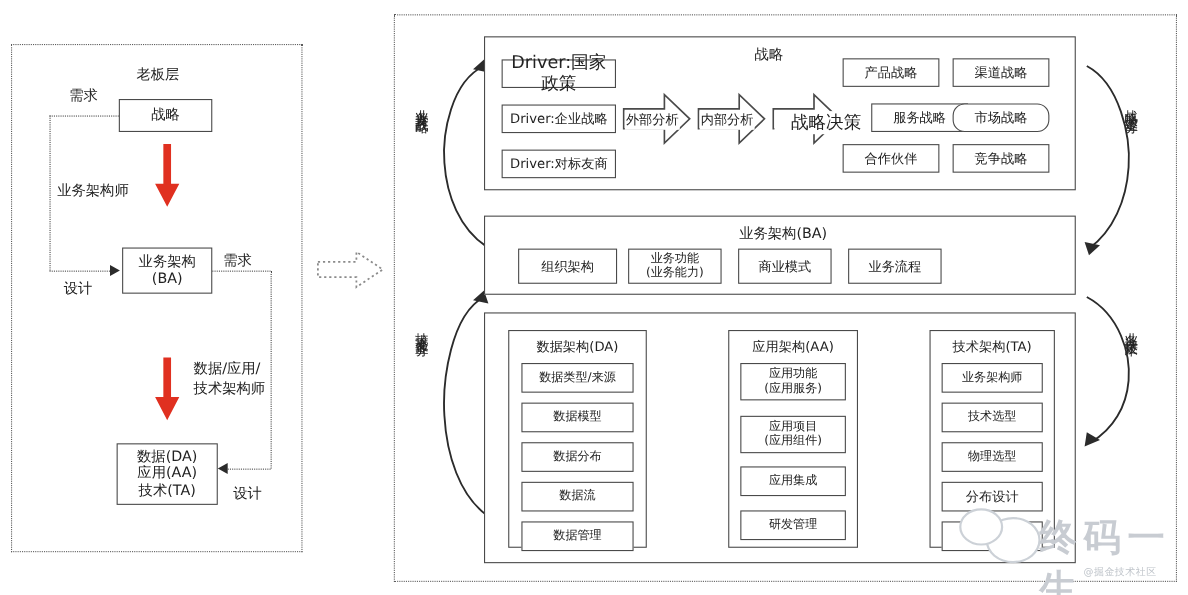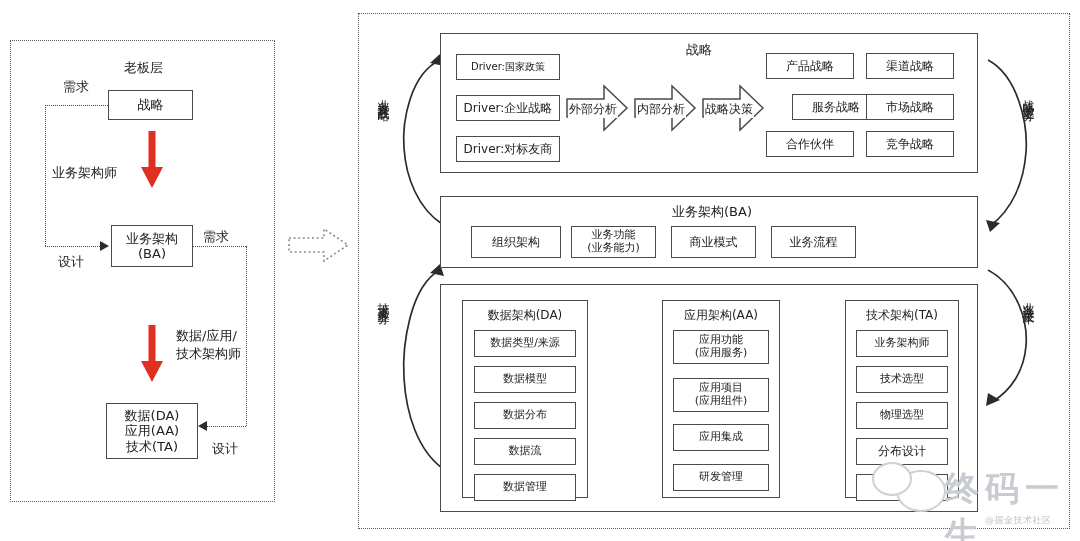--- a/index.html
+++ b/index.html
@@ -175,21 +175,21 @@
   </svg>
 
   <svg class="abs" style="left:984px;top:266px;" width="50" height="140" viewBox="0 0 50 140">
     <path d="M4,4 C34,20 44,56 42,80 C40,104 28,124 8,136" fill="none" stroke="#2b2b2b" stroke-width="1.7"></path>
     <polygon points="2,140 4,127 16,134" fill="#2b2b2b"></polygon>
   </svg>
 
   <div class="abs group" style="left:440px;top:33px;width:538px;height:140px;"></div>
   <div class="abs lbl" style="left:686px;top:41px;font-size:13px;">战略</div>
 
-  <div class="abs node" style="left:456px;top:54px;width:104px;height:26px;font-size:10px;">
+  <div class="abs node" style="left:456px;top:54px;width:104px;height:26px;font-size:16px;">
     <span>Driver:国家政策</span>
   </div>
   <div class="abs node" style="left:456px;top:95px;width:104px;height:26px;font-size:12px;">
     <span>Driver:企业战略</span>
   </div>
   <div class="abs node" style="left:456px;top:136px;width:104px;height:26px;font-size:12px;">
     <span>Driver:对标友商</span>
   </div>
 
   <svg class="abs" style="left:566px;top:85px;" width="62" height="46" viewBox="0 0 62 46">
@@ -198,36 +198,36 @@
   <div class="abs lbl" style="left:568px;top:101px;font-size:12px;background:#fff;padding:0 1px;">外部分析</div>
 
   <svg class="abs" style="left:634px;top:85px;" width="62" height="46" viewBox="0 0 62 46">
     <polygon points="1,14 38,14 38,1 61,23 38,45 38,32 1,32" fill="#ffffff" stroke="#4a4a4a" stroke-width="1.5"></polygon>
   </svg>
   <div class="abs lbl" style="left:636px;top:101px;font-size:12px;background:#fff;padding:0 1px;">内部分析</div>
 
   <svg class="abs" style="left:702px;top:85px;" width="62" height="46" viewBox="0 0 62 46">
     <polygon points="1,14 38,14 38,1 61,23 38,45 38,32 1,32" fill="#ffffff" stroke="#4a4a4a" stroke-width="1.5"></polygon>
   </svg>
-  <div class="abs lbl" style="left:704px;top:101px;font-size:12px;background:#fff;padding:0 1px;">战略决策</div>
+  <div class="abs lbl" style="left:704px;top:101px;font-size:16px;background:#fff;padding:0 15px;">战略决策</div>
 
   <div class="abs node" style="left:766px;top:53px;width:88px;height:26px;font-size:12px;">
     <span>产品战略</span>
   </div>
   <div class="abs node" style="left:766px;top:94px;width:88px;height:26px;font-size:12px;margin-left:26px;">
     <span>服务战略</span>
   </div>
   <div class="abs node" style="left:766px;top:131px;width:88px;height:26px;font-size:12px;">
     <span>合作伙伴</span>
   </div>
 
   <div class="abs node" style="left:866px;top:53px;width:88px;height:26px;font-size:12px;">
     <span>渠道战略</span>
   </div>
-  <div class="abs node" style="left:866px;top:94px;width:88px;height:26px;font-size:12px;">
+  <div class="abs node" style="left:866px;top:94px;width:88px;height:26px;font-size:12px;border-radius:11px;">
     <span>市场战略</span>
   </div>
   <div class="abs node" style="left:866px;top:131px;width:88px;height:26px;font-size:12px;">
     <span>竞争战略</span>
   </div>
 
   <div class="abs group" style="left:440px;top:196px;width:538px;height:72px;"></div>
   <div class="abs lbl" style="left:672px;top:203px;font-size:13px;">业务架构(BA)</div>
 
   <div class="abs node" style="left:471px;top:226px;width:90px;height:32px;font-size:12px;">

